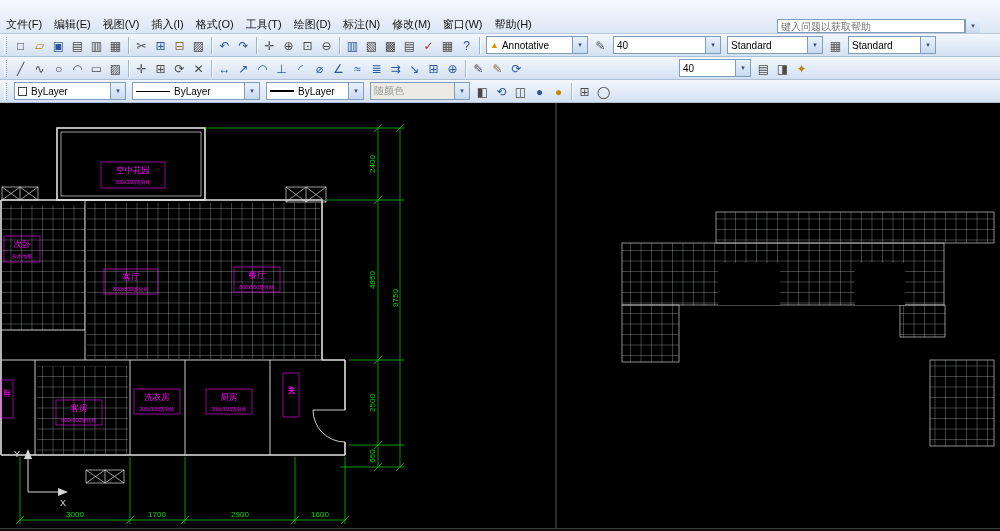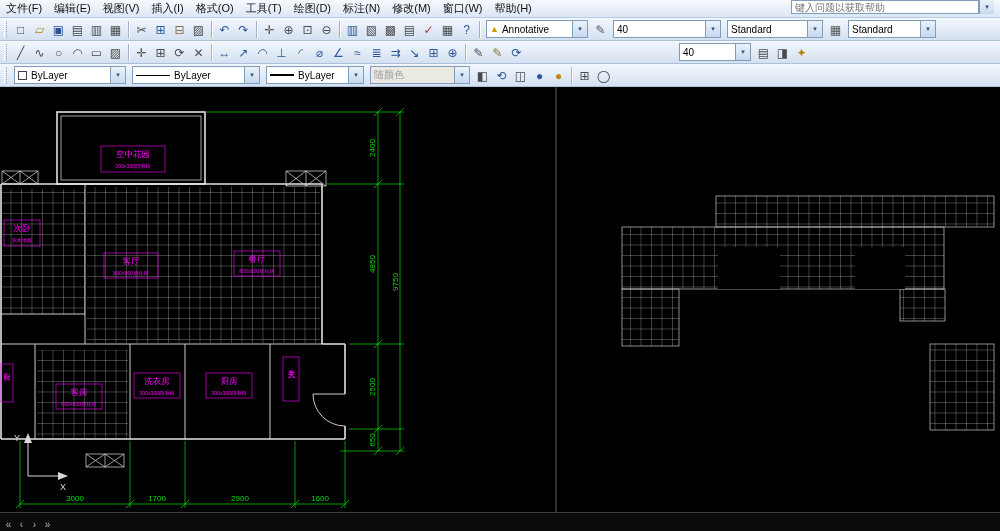--- a/index.html
+++ b/index.html
@@ -1,23 +1,23 @@
 <!DOCTYPE html>
 <html><head>
 <meta charset="utf-8">
 <style>
   * { box-sizing: border-box; margin: 0; padding: 0; }
   html,body { width:1000px; height:531px; overflow:hidden;
     font-family:"Liberation Sans","DejaVu Sans",sans-serif; font-size:11px; }
 
   
-  .menubar { height:18px; display:flex; align-items:flex-start;
+  .menubar { height:34px; display:flex; align-items:flex-end;
     background:linear-gradient(#f6f9fd,#dce7f5); border-bottom:1px solid #b9c9e0; }
   .menu-item { padding:1px 6px; color:#111; white-space:nowrap; cursor:default; }
-  .help-search { margin-left:auto; margin-right:6px; display:flex; align-items:center; }
+  .help-search { margin-left:auto; margin-right:20px; display:flex; align-items:center; }
   .help-search input { width:188px; height:14px; font-size:10px; border:1px solid #7f9db9;
     padding:0 3px; color:#555; background:#fff; font-family:inherit; }
   .help-search .combo-btn { width:14px; height:14px; }
 
   
   .toolbar { height:23px; display:flex; align-items:center; padding:0 2px;
     background:linear-gradient(#f2f7fc,#d4e1f2); border-bottom:1px solid #aebfd8; }
   .grip { width:3px; height:17px; margin:0 4px 0 2px;
     border-left:1px solid #ffffff; border-right:1px dotted #8ea6c6; }
   .strip { display:flex; align-items:center; }

